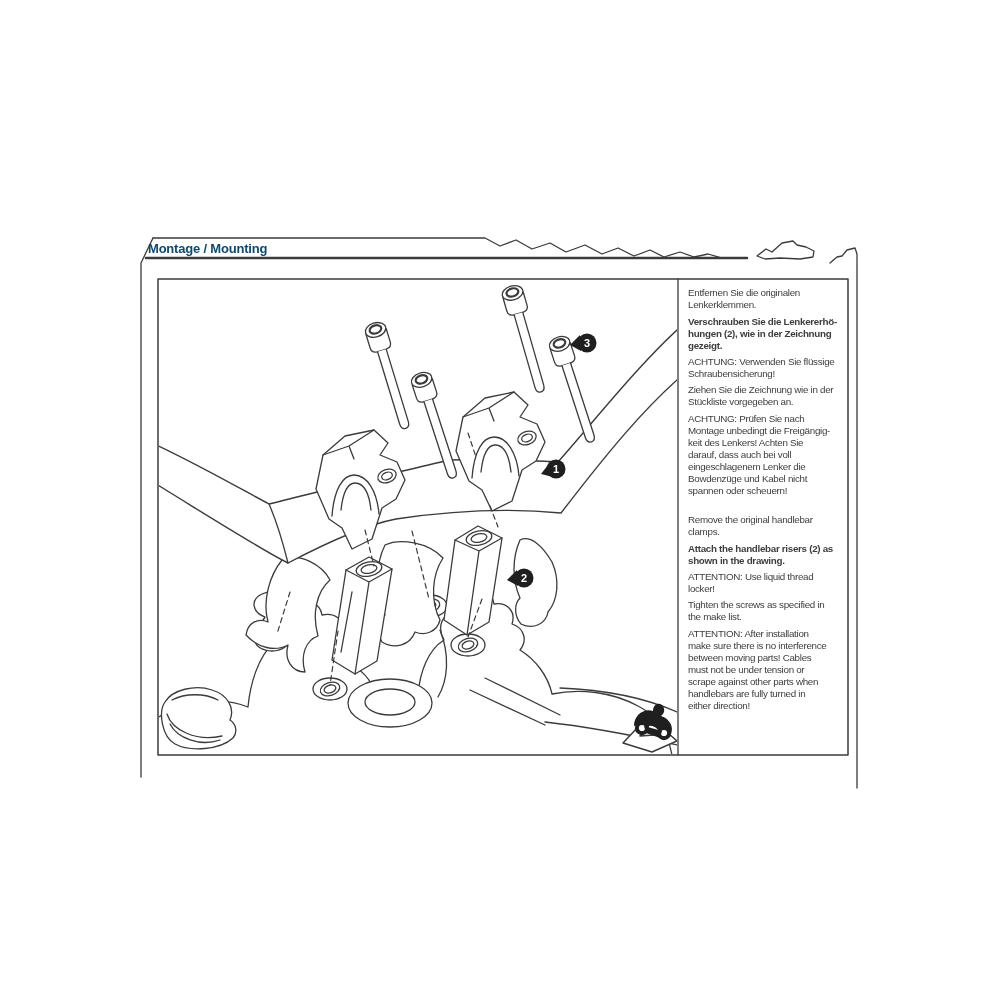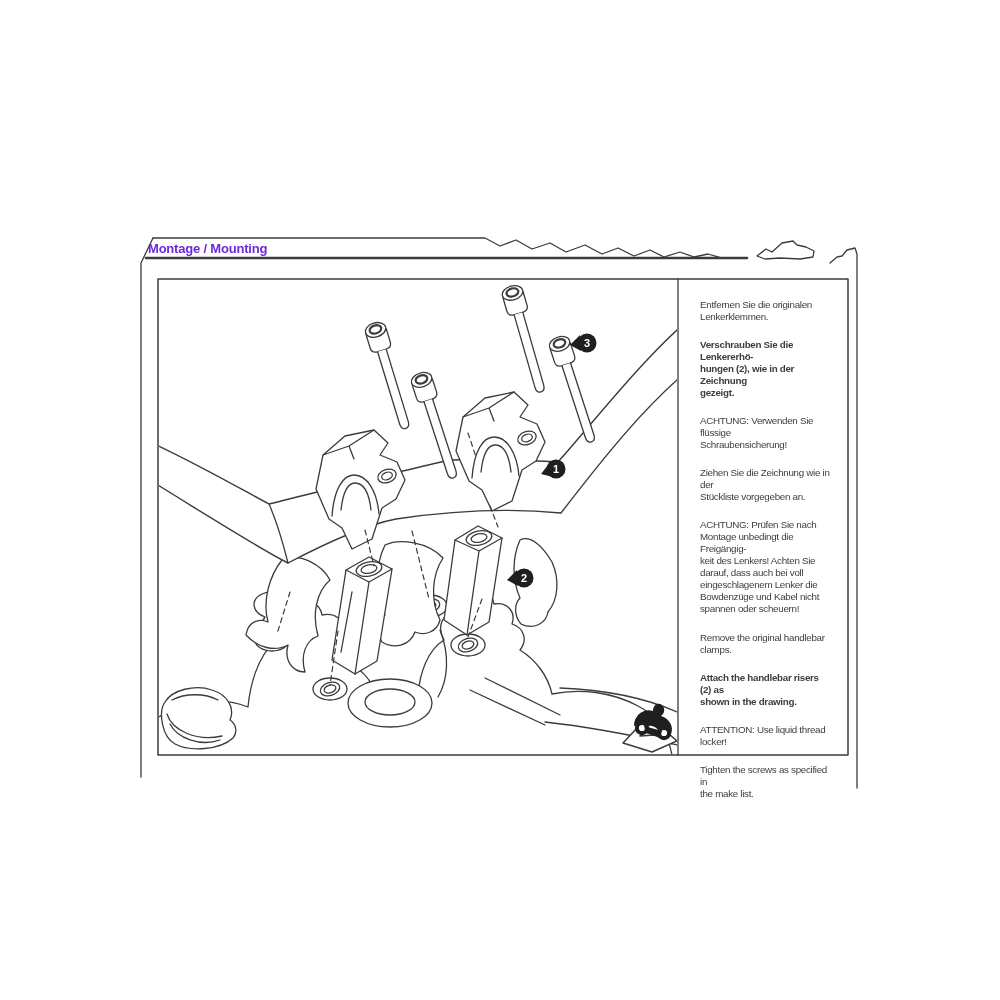--- a/index.html
+++ b/index.html
@@ -1,23 +1,23 @@
 <!DOCTYPE html>
 <html><head>
 <meta charset="utf-8">
 <style>
   html,body{margin:0;padding:0;background:#ffffff;}
   .canvas{position:relative;width:1000px;height:1000px;background:#ffffff;
           font-family:"Liberation Sans",sans-serif;overflow:hidden;}
   .frame-svg{position:absolute;left:0;top:0;}
   .header-title{position:absolute;left:148px;top:241px;font-size:13px;font-weight:bold;
-                color:#6d28d9;letter-spacing:-0.2px;white-space:nowrap;}
+                color:#0c4a6e;letter-spacing:-0.2px;white-space:nowrap;}
   .sidebar{position:absolute;left:684px;top:283px;width:162px;color:#3d3d3d;
            font-size:9.8px;line-height:12px;letter-spacing:-0.3px;}
-  .para{white-space:pre-line;margin:16px;}
+  .para{white-space:pre-line;margin:4px;}
   .para.b{font-weight:normal;}
   .gap-s{margin-top:5px;font-weight:bold;}
   .gap-l{margin-top:17px;}
   .callout-num{font-size:11px;font-weight:bold;fill:#ffffff;text-anchor:middle;
                font-family:"Liberation Sans",sans-serif;}
   svg *{vector-effect:none;}
 </style>
 </head>
 <body>
 
@@ -207,15 +207,22 @@
 Bowdenzüge und Kabel nicht
 spannen oder scheuern!</div>
     <div class="para gap-l">Remove the original handlebar
 clamps.</div>
     <div class="para gap-s">Attach the handlebar risers (2) as
 shown in the drawing.</div>
     <div class="para b">ATTENTION: Use liquid thread
 locker!</div>
     <div class="para">Tighten the screws as specified in
 the make list.</div>
+    <div class="para b gap-s">ATTENTION: After installation
+make sure there is no interference
+between moving parts! Cables
+must not be under tension or
+scrape against other parts when
+handlebars are fully turned in
+either direction!</div>
   </div>
 
 </div>
 
 </body></html>

